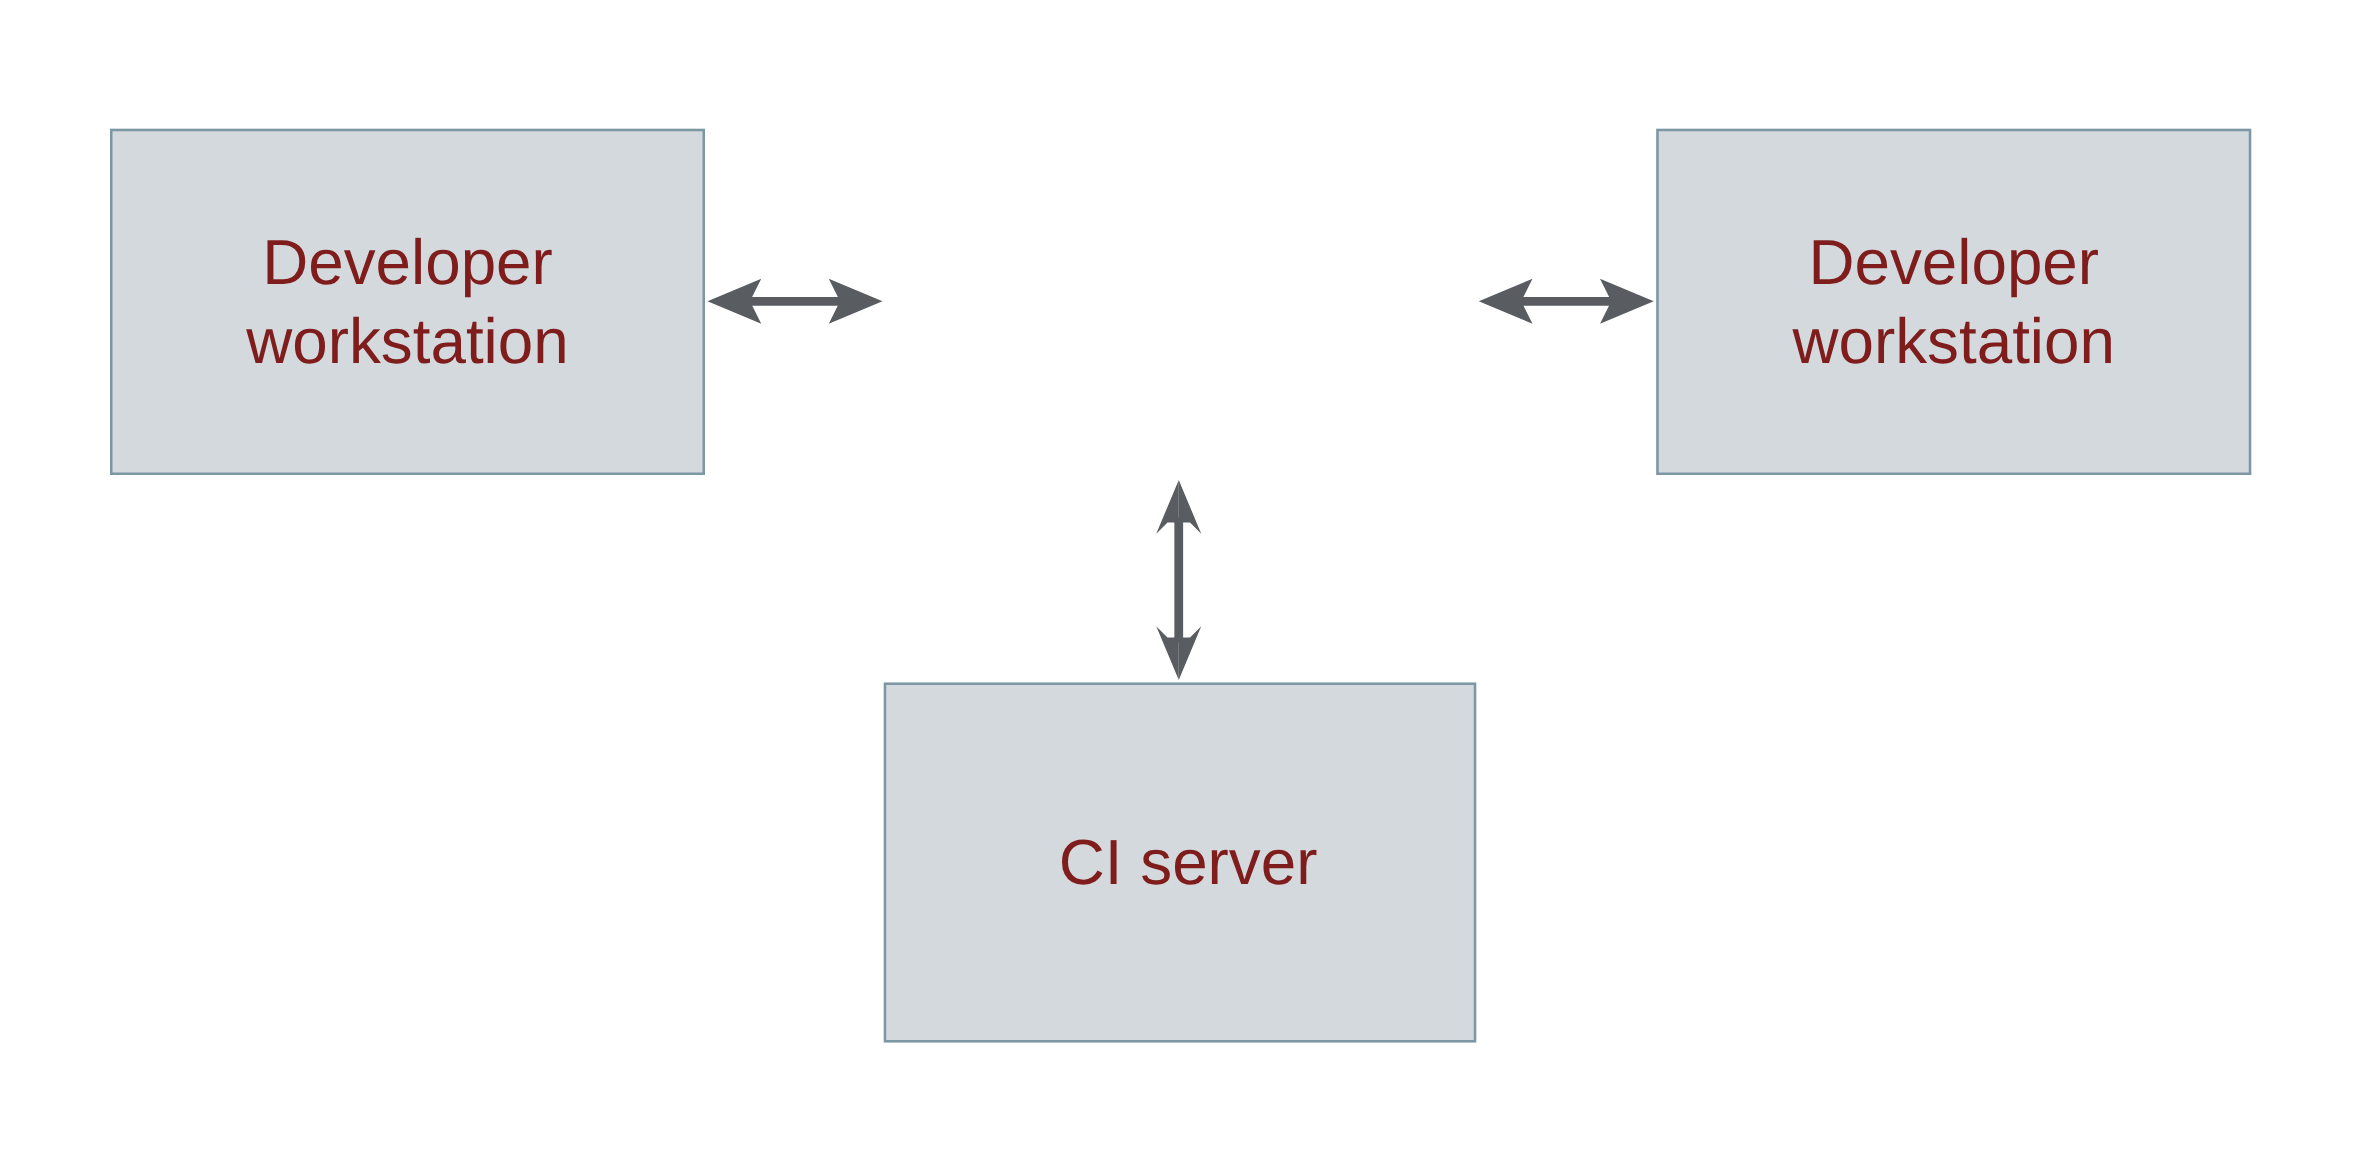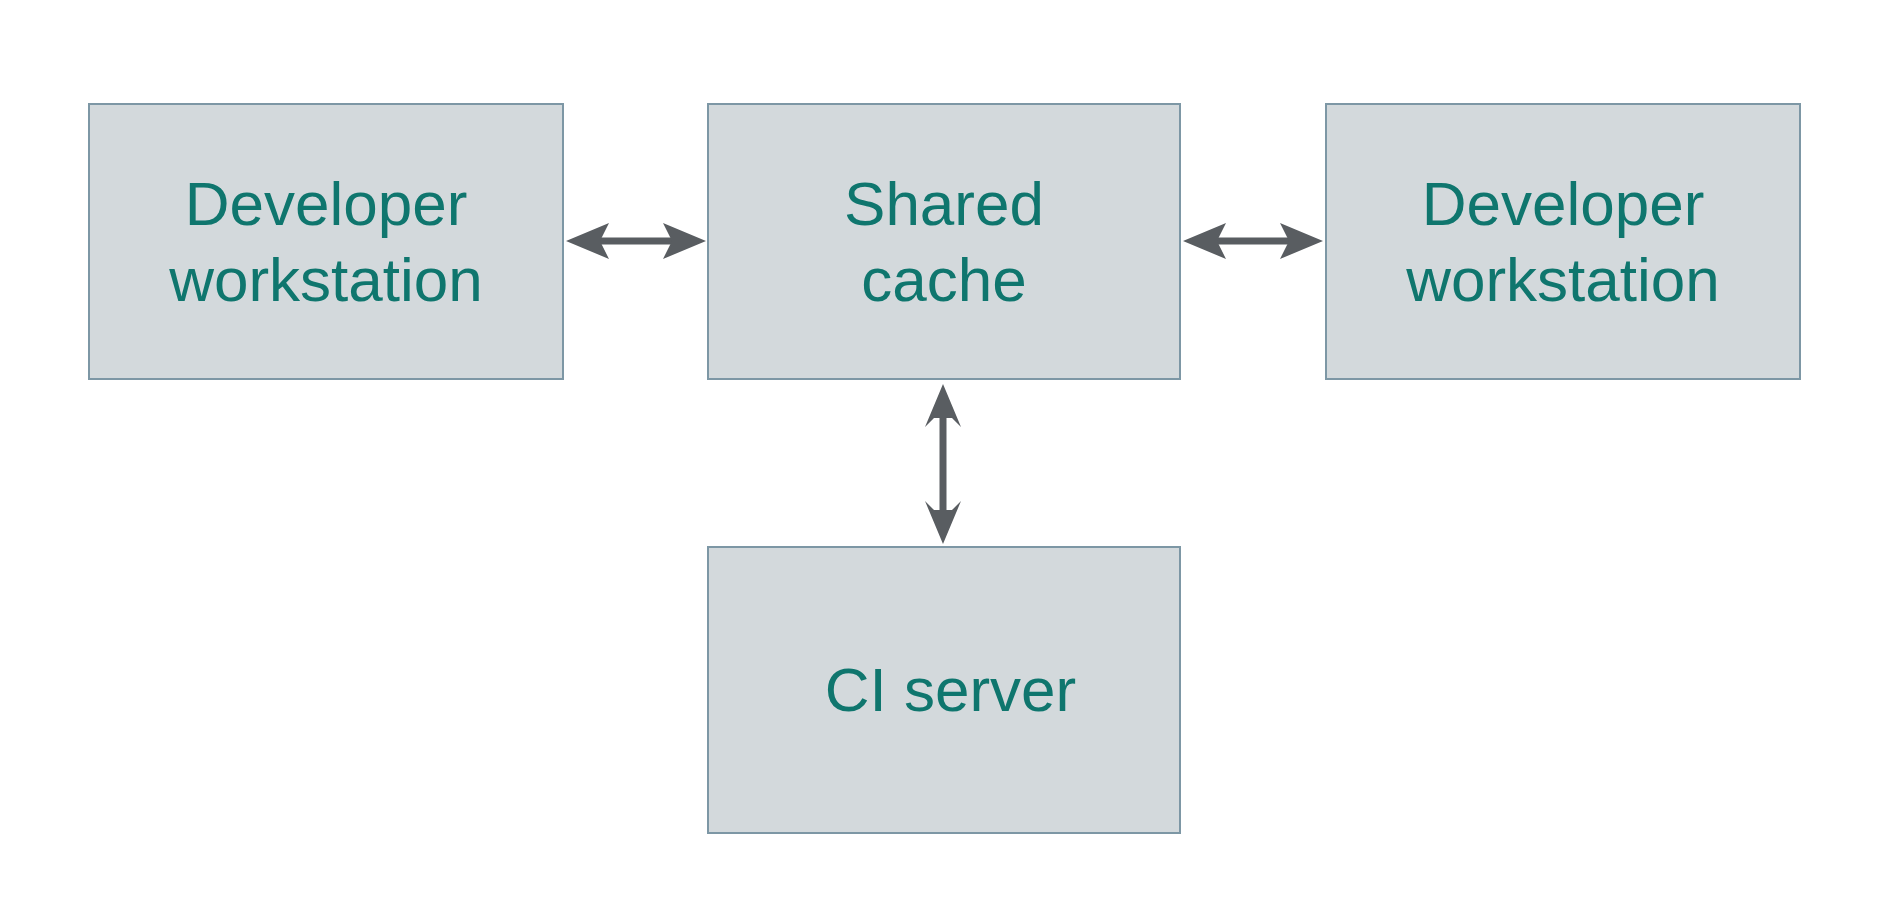--- a/index.html
+++ b/index.html
@@ -19,23 +19,23 @@
     position: absolute;
     background: #d3d9dc;
     border: 2px solid #7d97a5;
     box-sizing: border-box;
     display: flex;
     align-items: center;
     justify-content: center;
     text-align: center;
   }
   .node-label {
-    font-size: 62px;
+    font-size: 51px;
     line-height: 1.22;
-    color: #0f766e;
+    color: #7f1d1d;
     white-space: pre-line;
     letter-spacing: 0px;
   }
   .node-dev-left   { left: 88px;   top: 103px; width: 476px; height: 277px; }
   .node-cache      { left: 707px;  top: 103px; width: 474px; height: 277px; }
   .node-dev-right  { left: 1325px; top: 103px; width: 476px; height: 277px; }
   .node-ci         { left: 707px;  top: 546px; width: 474px; height: 288px; padding-left: 13px; }
 
   .arrow { position: absolute; }
   .arrow line    { stroke: #595d61; stroke-width: 7; }
@@ -47,24 +47,20 @@
 </head>
 <body>
 
 <div class="canvas">
 
   <div class="node node-dev-left">
     <span class="node-label">Developer
 workstation</span>
   </div>
 
-  <div class="node node-cache">
-    <span class="node-label">Shared
-cache</span>
-  </div>
 
   <div class="node node-dev-right">
     <span class="node-label">Developer
 workstation</span>
   </div>
 
   <div class="node node-ci">
     <span class="node-label">CI server</span>
   </div>
 

